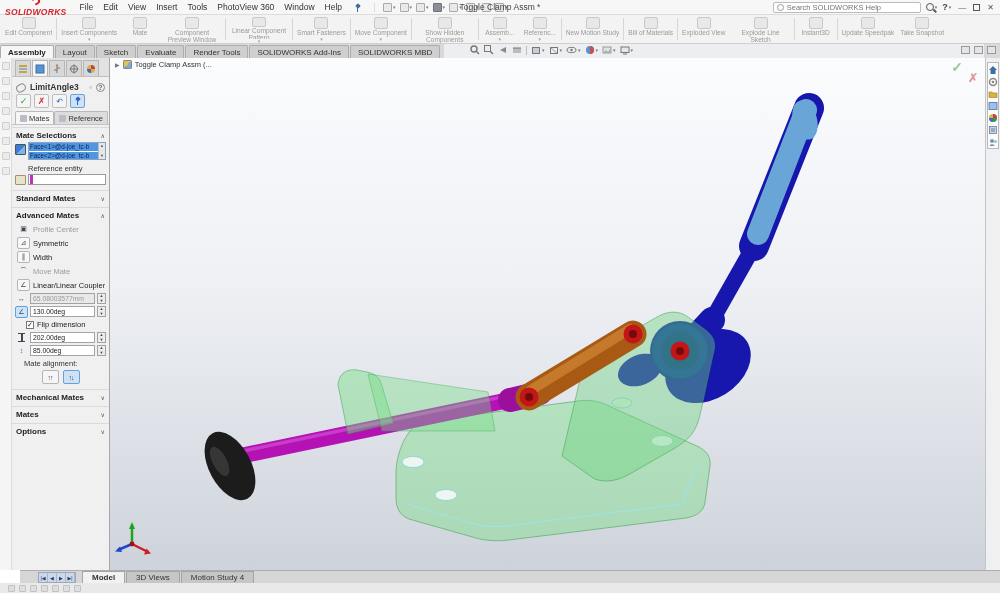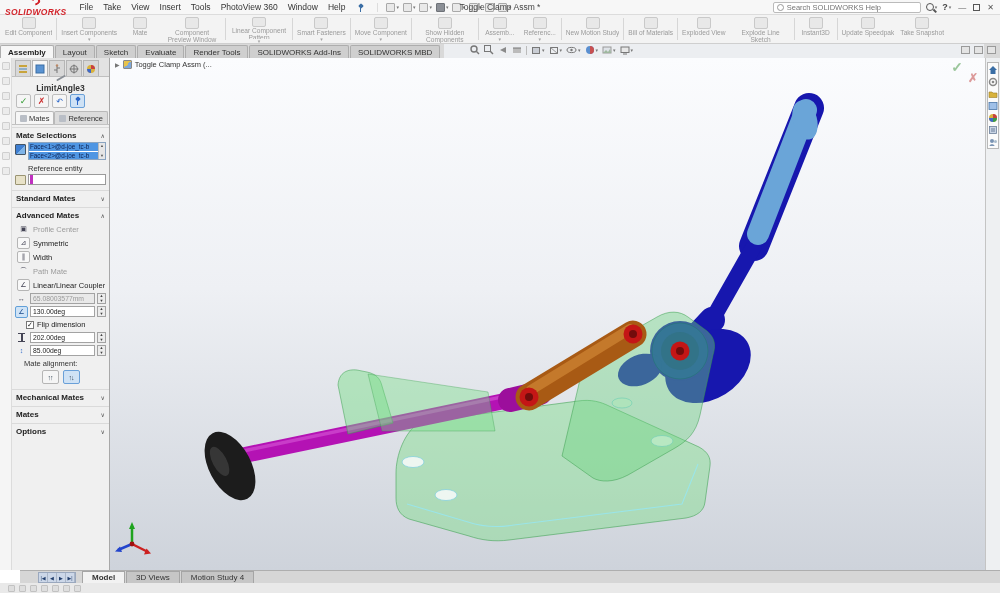--- a/index.html
+++ b/index.html
@@ -69,21 +69,21 @@
   .lsi { width:8px; height:8px; border:1px solid #cfcfcf; background:#ececec; border-radius:1px; }
 
   
   .pm { position:absolute; left:12px; top:58px; width:98px; height:512px; background:#f0f0f0;
         border-right:1px solid #a8a8a8; font-size:8px; }
   .pm-tabs { height:19px; background:#e2e2e2; border-bottom:1px solid #bfbfbf; display:flex;
              align-items:flex-end; padding-left:3px; gap:1px; }
   .pm-tab { width:16px; height:16px; border:1px solid #b5b5b5; border-bottom:none; background:#d8d8d8;
             display:flex; align-items:center; justify-content:center; }
   .pm-tab.active { background:#f6f6f6; }
-  .pm-title { display:flex; align-items:center; gap:4px; height:15px; padding:0 4px; font-weight:bold; font-size:8.5px;flex-direction:column; }
+  .pm-title { display:flex; align-items:flex-end; gap:4px; height:15px; padding:0 4px; font-weight:bold; font-size:8.5px; }
   .mateglyph { width:10px; height:8px; border:1.5px solid #8a8f96; border-radius:4px; transform:rotate(-30deg); }
   .pm-title .spacer { flex:1; }
   .ti { font-size:8px; color:#777; }
   .helpcirc { width:9px; height:9px; border:1px solid #888; border-radius:50%; font-size:7px; color:#666;
               display:flex; align-items:center; justify-content:center; }
   .pm-actions { display:flex; gap:3px; padding:2px 4px 3px; }
   .act { width:15px; height:14px; border:1px solid #bdbdbd; background:#f5f5f5; border-radius:2px;
          display:flex; align-items:center; justify-content:center; font-size:9px; }
   .act.ok { color:#2f9a2f; }  .act.cancel { color:#cc2b2b; }  .act.undo { color:#2a66c8; font-size:8px; }
   .act.pressed { background:#cfe2f5; border-color:#6aa0d8; }
@@ -183,21 +183,21 @@
 <body>
 
 <div class="app">
 
   <div class="tb">
     <div class="logo">
       <span class="swirl"></span>
       <span class="logotext">SOLIDWORKS</span>
     </div>
     <span class="menu">File</span>
-    <span class="menu">Take</span>
+    <span class="menu">Edit</span>
     <span class="menu">View</span>
     <span class="menu">Insert</span>
     <span class="menu">Tools</span>
     <span class="menu">PhotoView 360</span>
     <span class="menu">Window</span>
     <span class="menu">Help</span>
     <span class="pinicon"></span>
     <div class="qb">
       <span class="qbi">
           <span class="qico"></span>
@@ -533,21 +533,21 @@
     <div class="ami">
         <span class="amico btn">⊿</span>
         <span class="amitext">Symmetric</span>
       </div>
     <div class="ami">
         <span class="amico btn">∥</span>
         <span class="amitext">Width</span>
       </div>
     <div class="ami">
         <span class="amico">⌒</span>
-        <span class="amitext dis">Path Mate</span>
+        <span class="amitext dis">Move Mate</span>
       </div>
     <div class="ami">
         <span class="amico btn">∠</span>
         <span class="amitext">Linear/Linear Coupler</span>
       </div>
 
     <div class="vr">
       <span class="amico">↔</span>
       <div class="vinput dis">65.08003577mm</div>
       <div class="spin">

